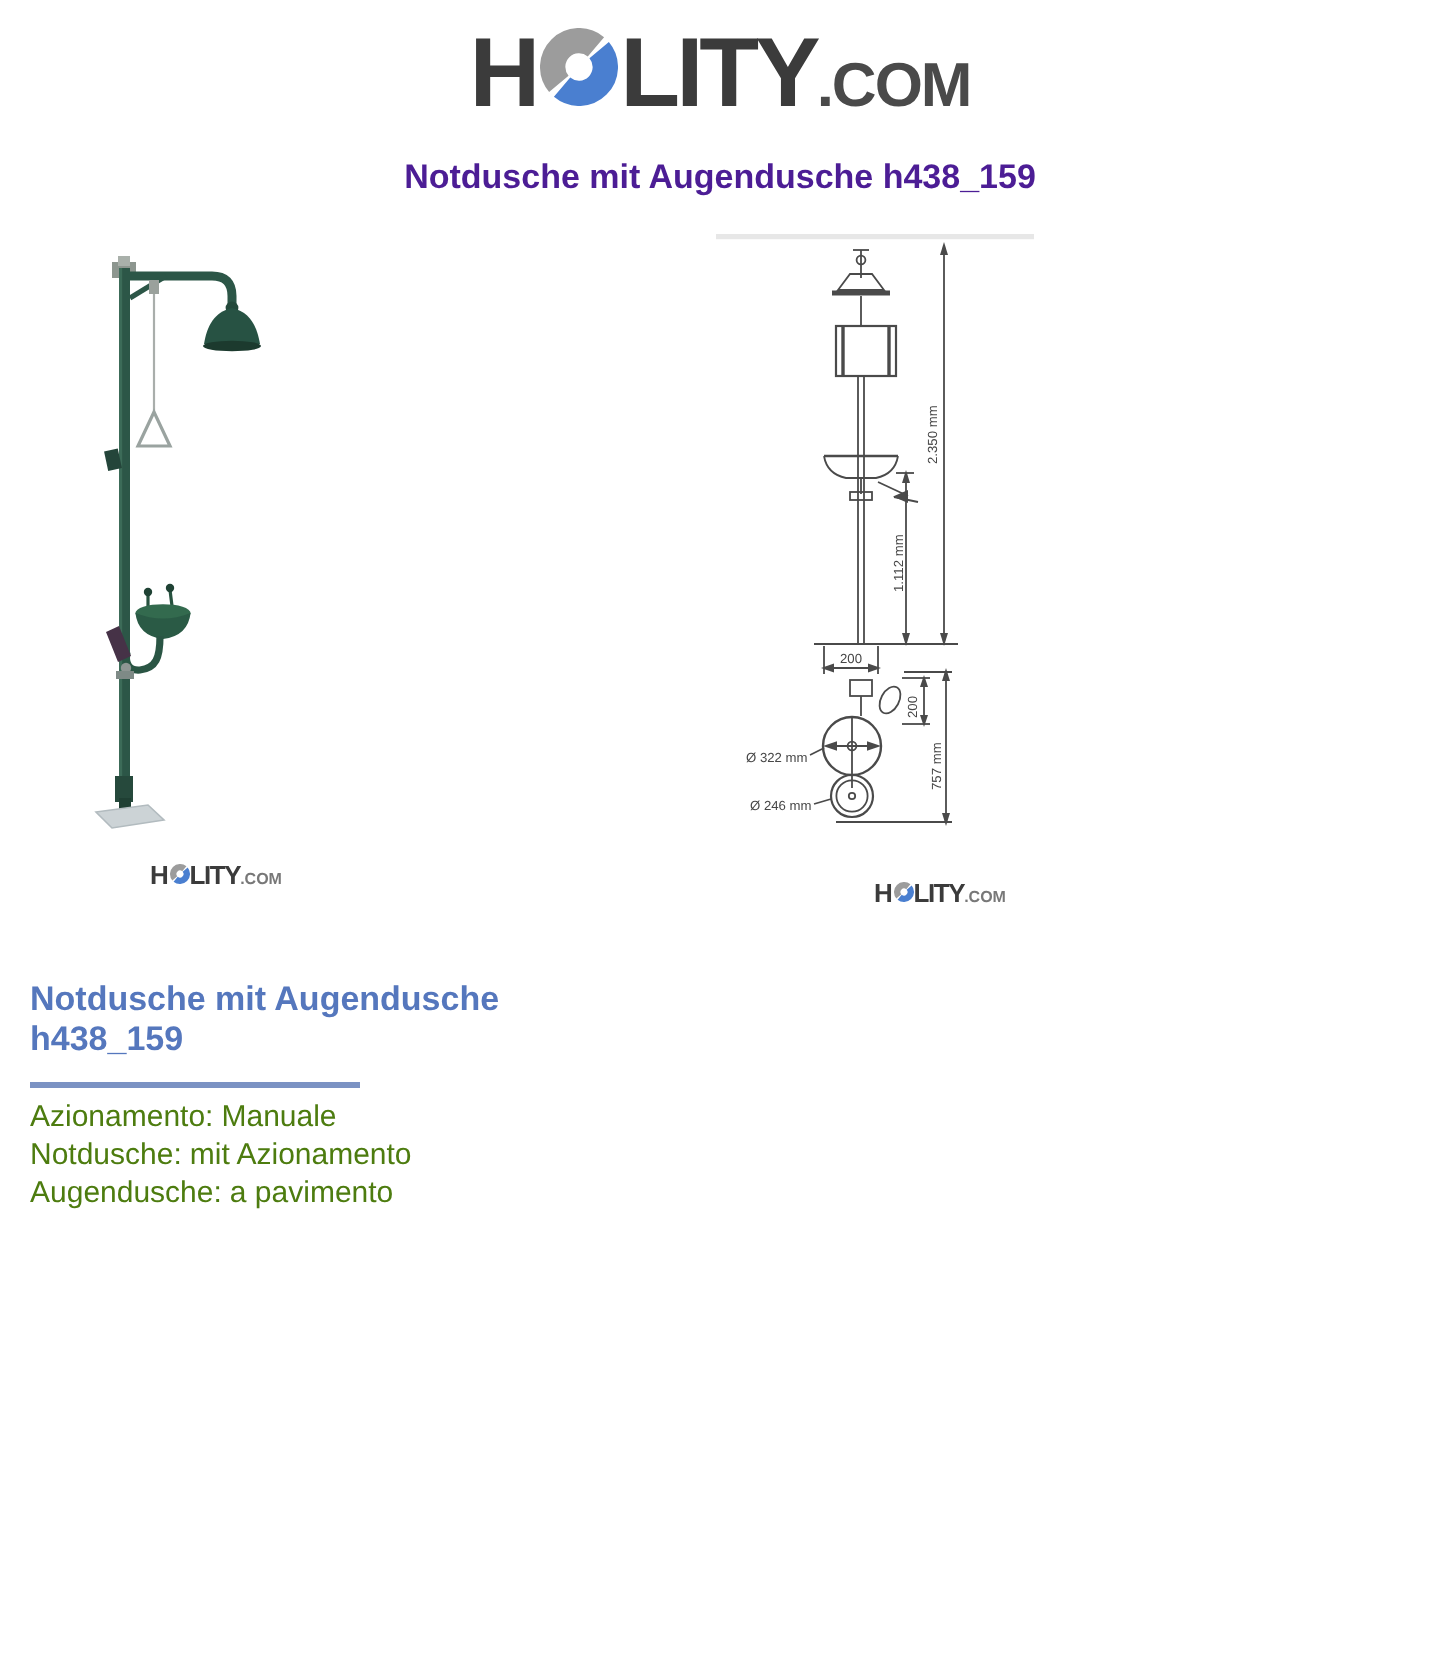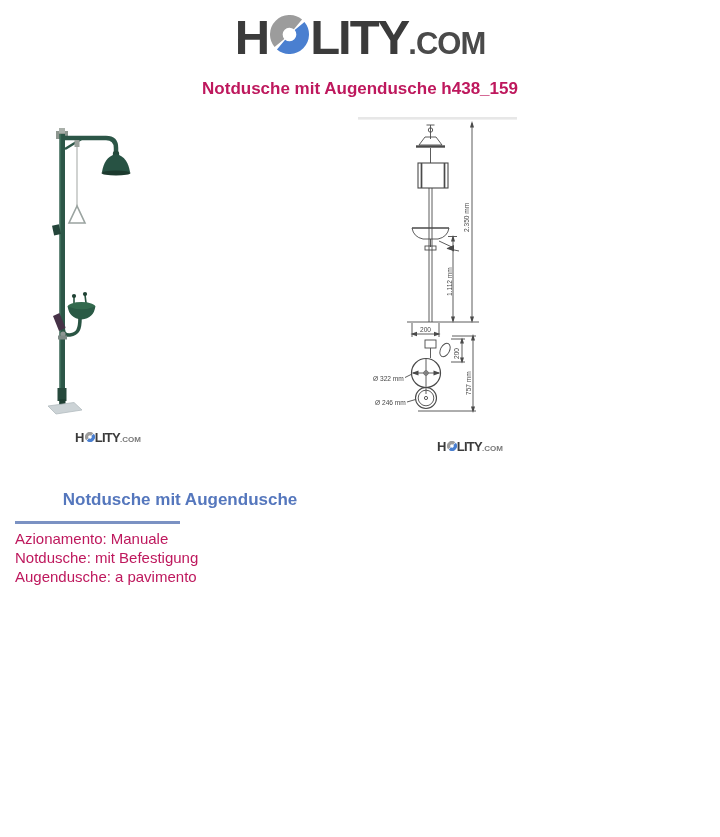--- a/index.html
+++ b/index.html
@@ -13,36 +13,36 @@
   .logo-row { position:absolute; top:13px; left:0; width:100%;
     display:flex; justify-content:center; }
   .logo { display:flex; align-items:baseline; text-decoration:none; cursor:pointer; }
   .logo .big { font-size:49px; font-weight:bold; color:#3b3b3b;
     letter-spacing:-2px; line-height:1; }
   .logo svg.o-ic { width:39px; height:39px; margin:0 1px -1px 2px; }
   .logo .tld { font-size:31px; font-weight:bold; color:#4a4a4a;
     letter-spacing:-1px; line-height:1; }
   
   .main-title { position:absolute; top:79px; left:0; width:100%;
-    text-align:center; font-size:17px; font-weight:bold; color:#be185d; }
+    text-align:center; font-size:17px; font-weight:bold; color:#4c1d95; }
   
   figure { position:absolute; }
   .photo-fig   { left:30px;  top:122px; width:160px; height:335px; }
   .drawing-fig { left:355px; top:110px; width:165px; height:352px; }
   .wm { position:absolute; display:flex; align-items:baseline; }
   .wm .a { font-size:13px; font-weight:bold; color:#3b3b3b; letter-spacing:-0.7px; line-height:1; }
   .wm svg { width:10px; height:10px; margin:0 0 -1px 1px; }
   .wm .t { font-size:8px; font-weight:bold; color:#787878; line-height:1; }
   .photo-fig .wm   { left:45px; top:309px; }
   .drawing-fig .wm { left:82px; top:330px; }
   
   .details { position:absolute; left:15px; top:490px; width:330px; }
-  .details h2 { font-size:17px; font-weight:bold; color:#5577bd; line-height:20px;text-align:center; }
+  .details h2 { font-size:17px; font-weight:bold; color:#5577bd; line-height:20px; }
   .divider { width:165px; height:3px; background:#7b92c3; margin:11px 0 5px 0; }
-  .spec-row { font-size:15px; line-height:19px; color:#be185d; }
+  .spec-row { font-size:15px; line-height:19px; color:#4d7c0f; }
   .spec-row .lbl { margin-right:4px; }
   text { font-family:"Liberation Sans", sans-serif; }
 </style>
 </head>
 <body>
 
 <div class="page">
 
   <div class="logo-row">
     <a class="logo">
@@ -202,26 +202,27 @@
         <path d="M11.32 30.34 A13.5 13.5 0 0 0 30.34 11.32" fill="none" stroke="#4a7fd0" stroke-width="13"></path>
       </svg>
       <span class="a">LITY</span>
       <span class="t">.COM</span>
     </div>
   </figure>
 
   <section class="details">
     <h2>
       <span style="display:block">Notdusche mit Augendusche</span>
+      <span style="display:block">h438_159</span>
     </h2>
     <div class="divider"></div>
     <div class="spec-row">
       <span class="lbl">Azionamento:</span><span>Manuale</span>
     </div>
     <div class="spec-row">
-      <span class="lbl">Notdusche:</span><span>mit Befestigung</span>
+      <span class="lbl">Notdusche:</span><span>mit Azionamento</span>
     </div>
     <div class="spec-row">
       <span class="lbl">Augendusche:</span><span>a pavimento</span>
     </div>
   </section>
 
 </div>
 
 </body></html>

